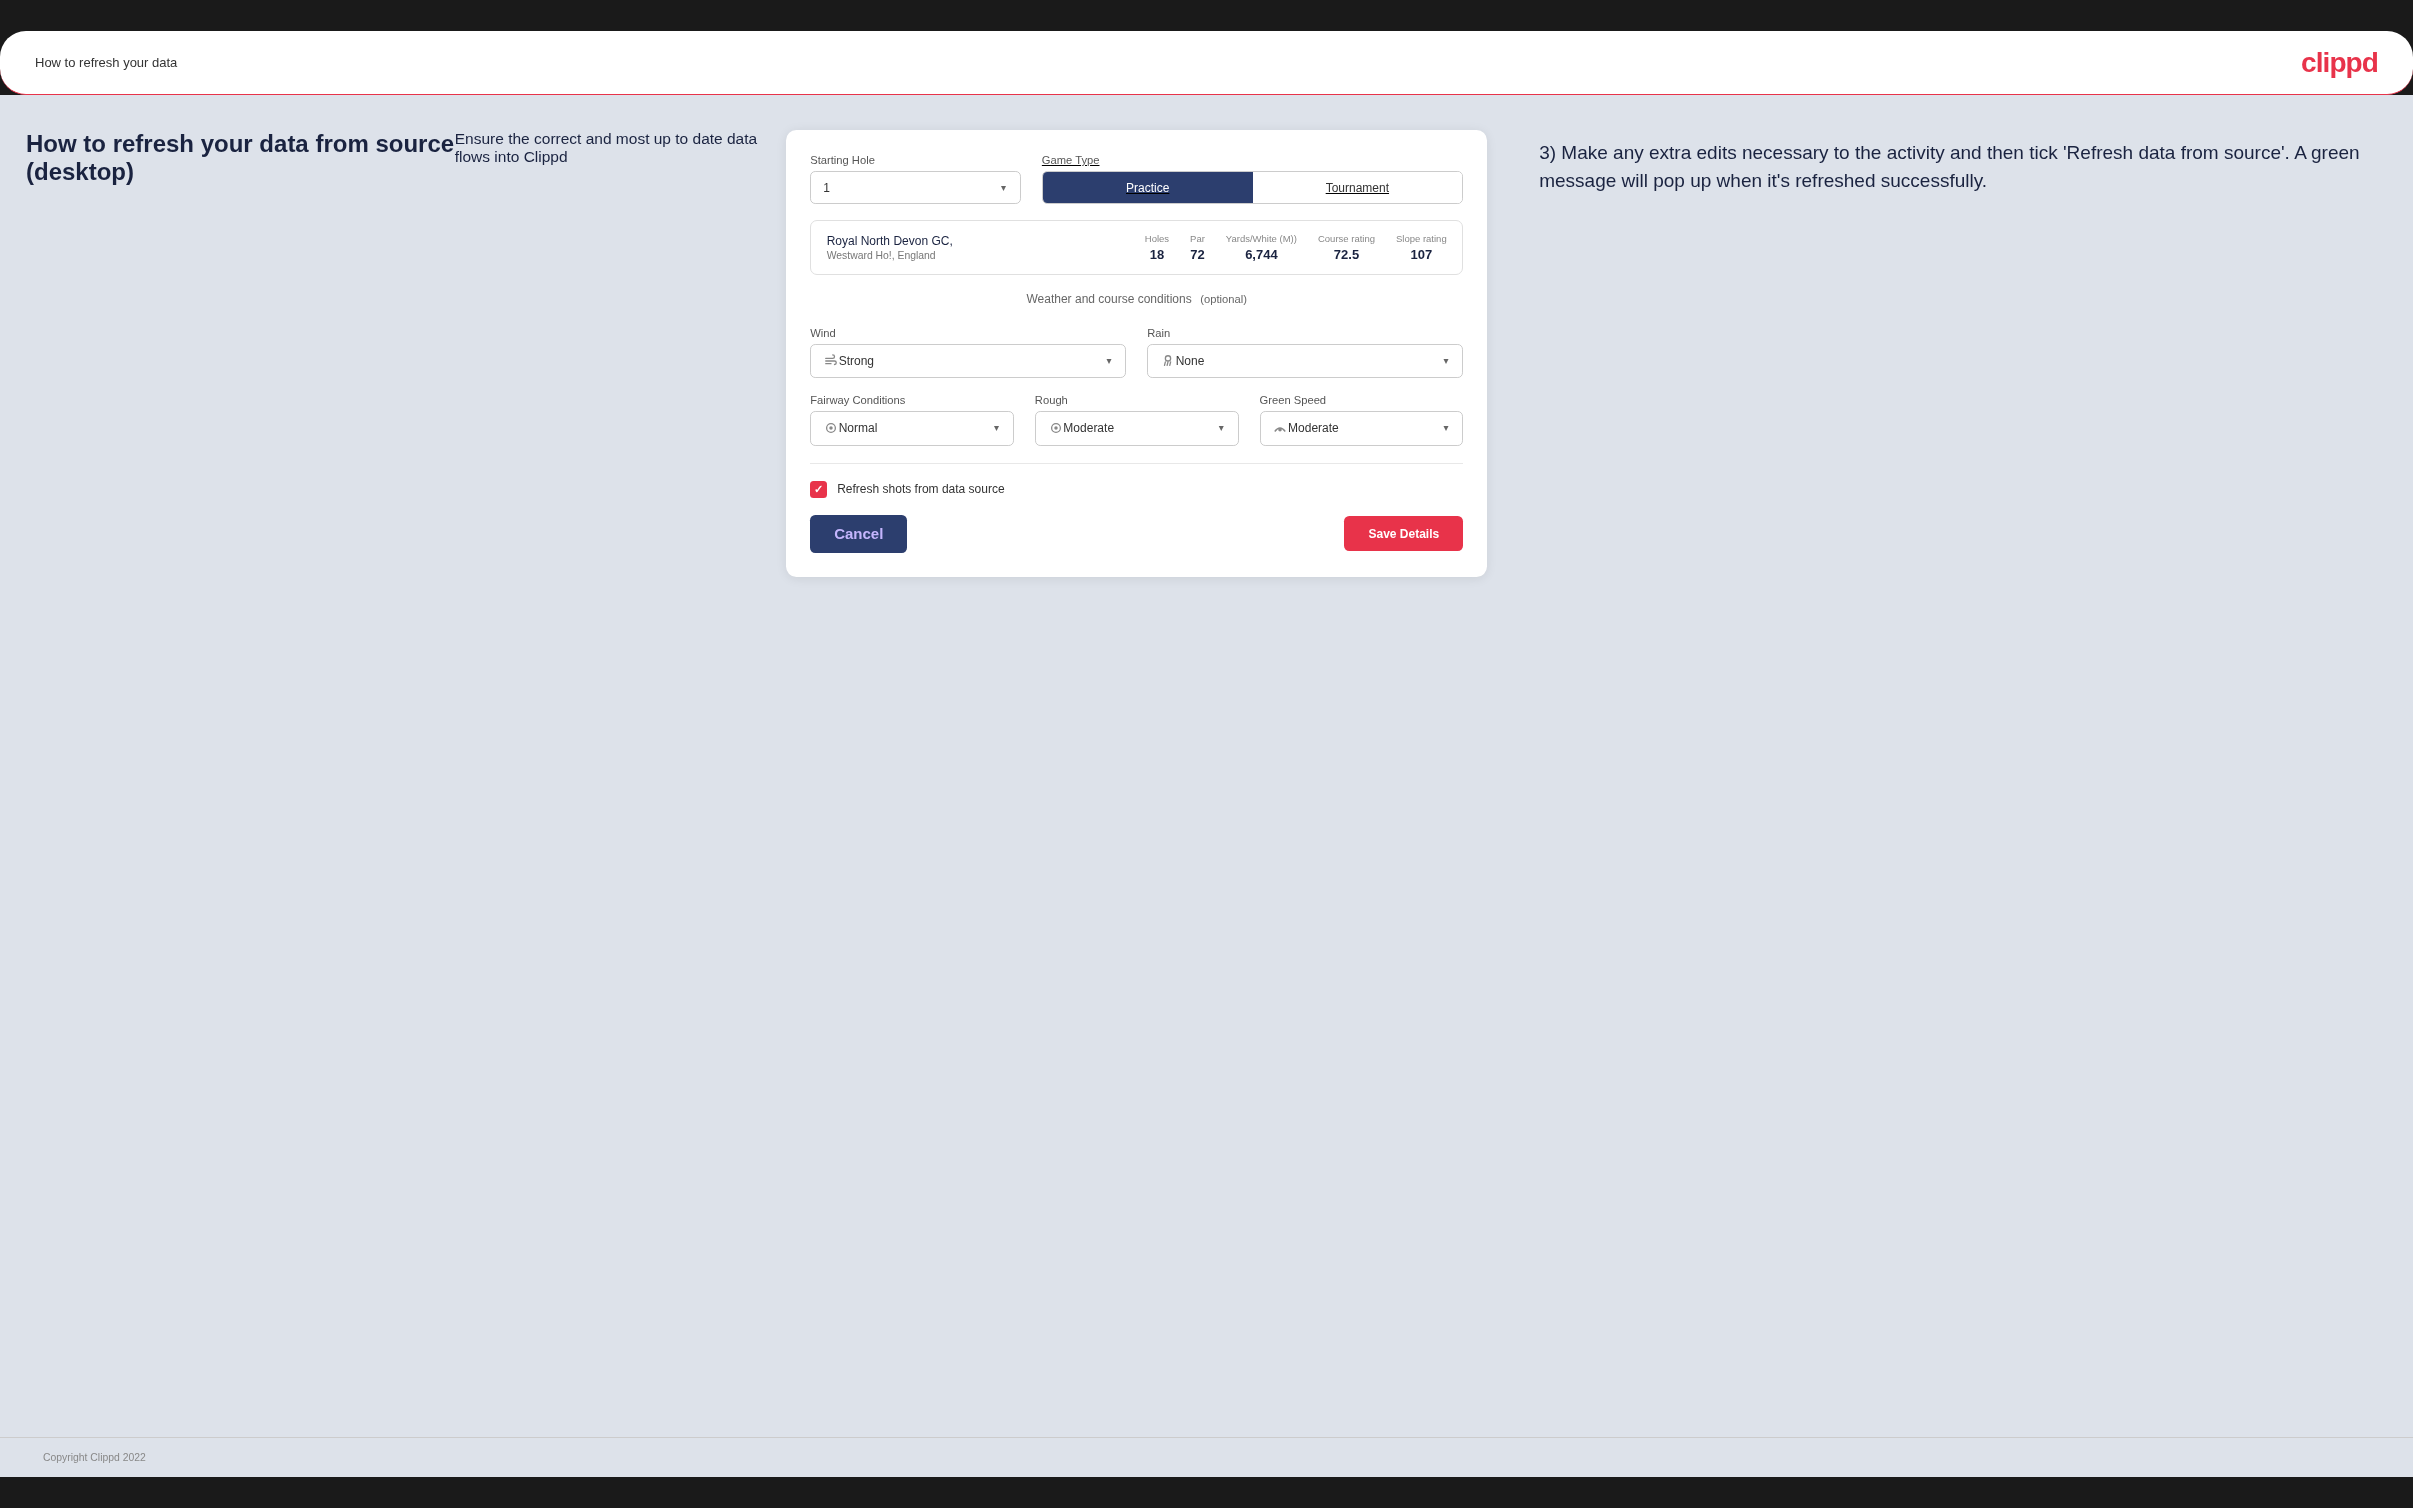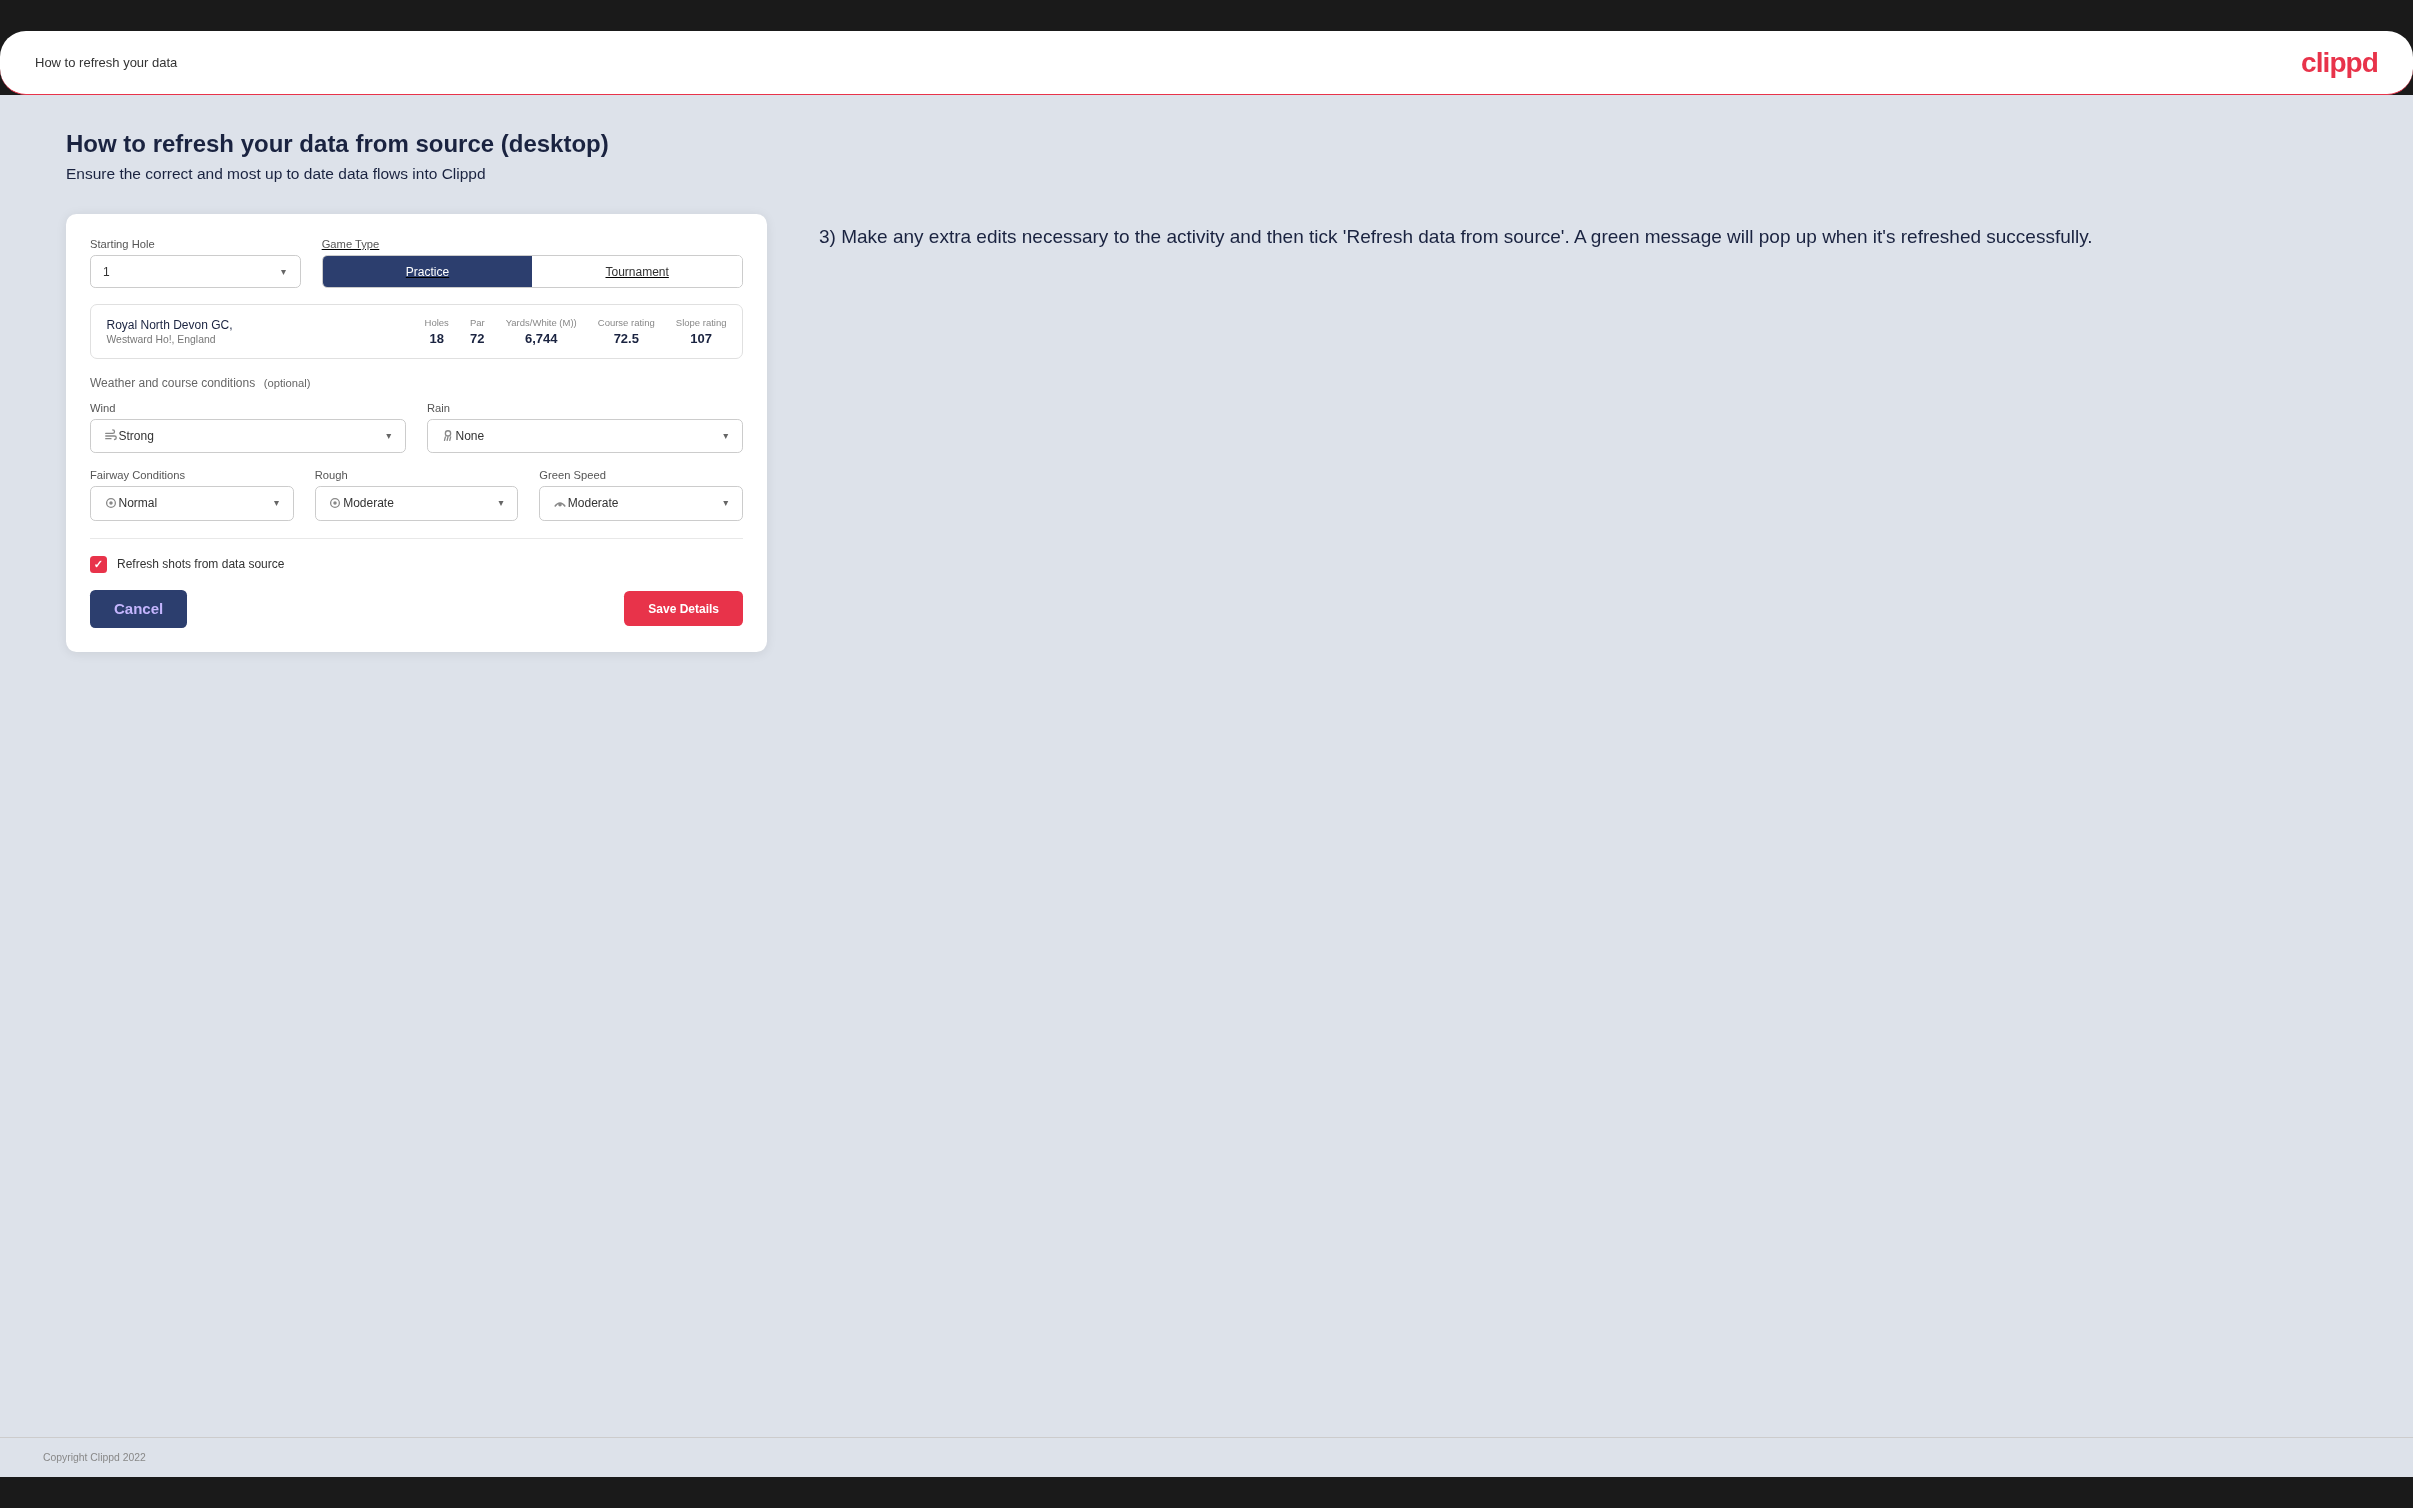--- a/index.html
+++ b/index.html
@@ -31,23 +31,22 @@
     }
     .logo {
       font-size: 28px;
       font-weight: 700;
       color: #e8334a;
       letter-spacing: -0.9px;
     }
     .content-area {
       background: #dde2ea;
       flex: 1;
-      padding: 35px 66px;
-      display: flex;
-      flex-direction: column;
+      padding: 35px 26px;
+      display: flex;
     }
     .page-heading {
       font-size: 24px;
       font-weight: 700;
       color: #1a2340;
       margin-bottom: 7px;
     }
     .page-subheading {
       font-size: 15.5px;
       color: #1a2340;
@@ -166,21 +165,22 @@
     }
     .stat-value {
       font-size: 13px;
       font-weight: 600;
       color: #1a2340;
     }
     .conditions-title {
       font-size: 12px;
       font-weight: 600;
       color: #1a2340;
-      margin-bottom: 12px;
+      margin-bottom: 21px;
+      text-align: center;
     }
     .conditions-title span {
       font-weight: 400;
       color: #666;
     }
     .wind-icon, .rain-icon, .fairway-icon, .rough-icon, .green-icon {
       width: 15.5px;
       height: 15.5px;
       display: inline-flex;
       align-items: center;

